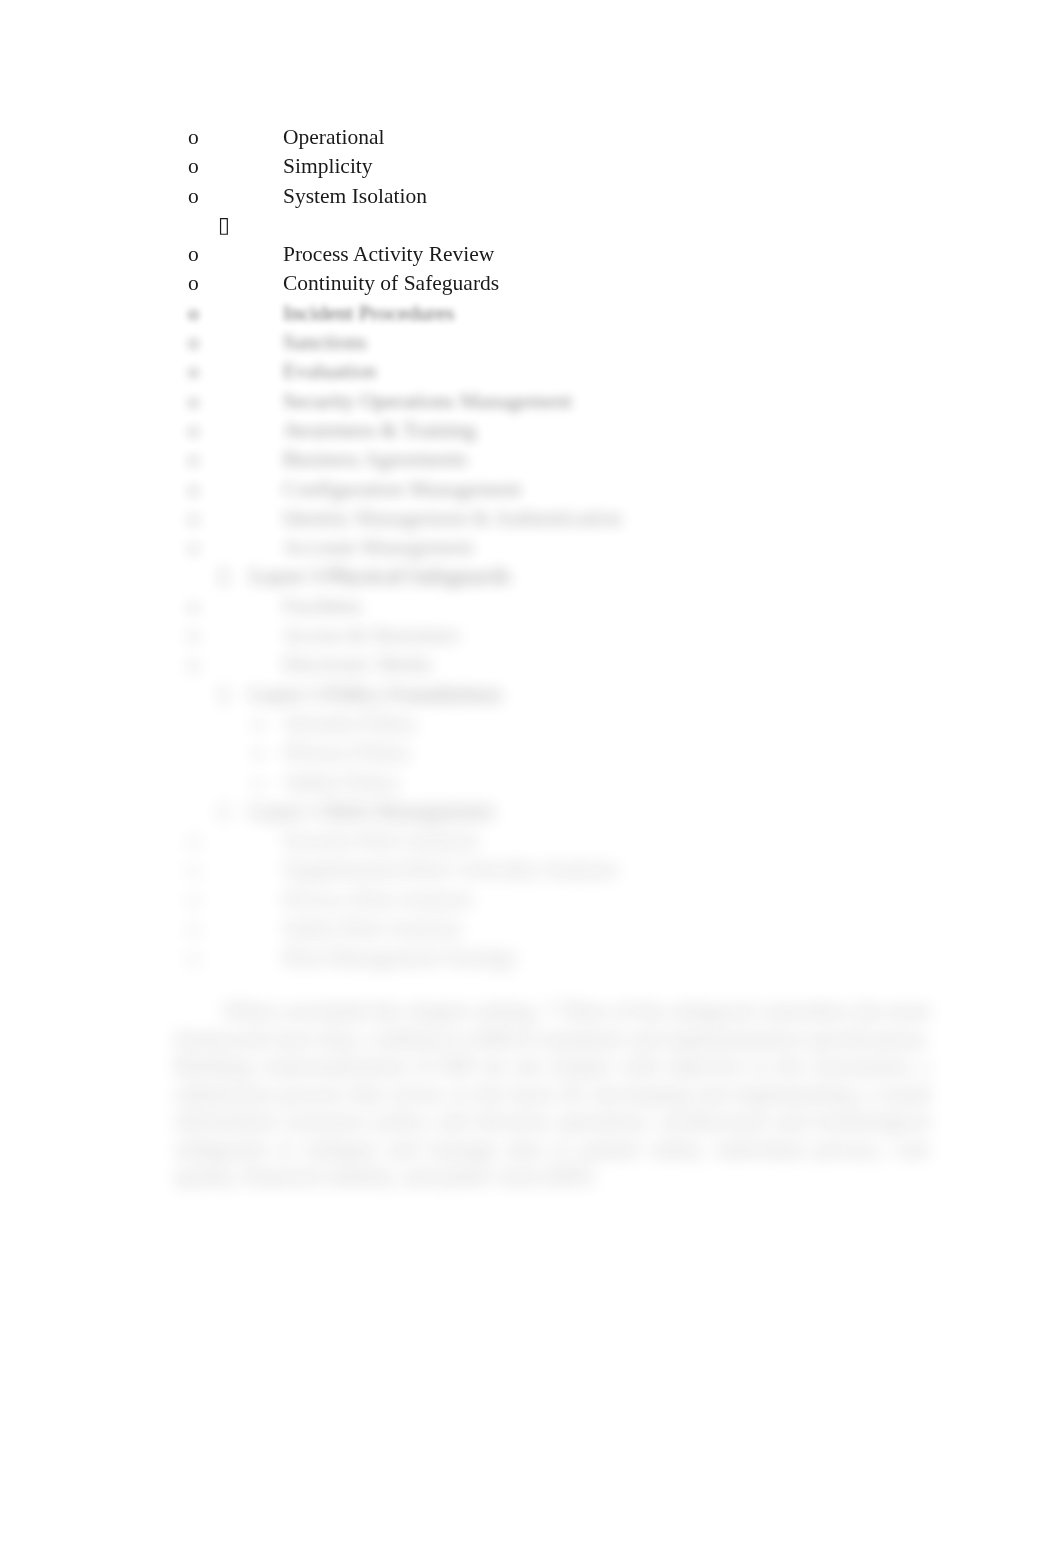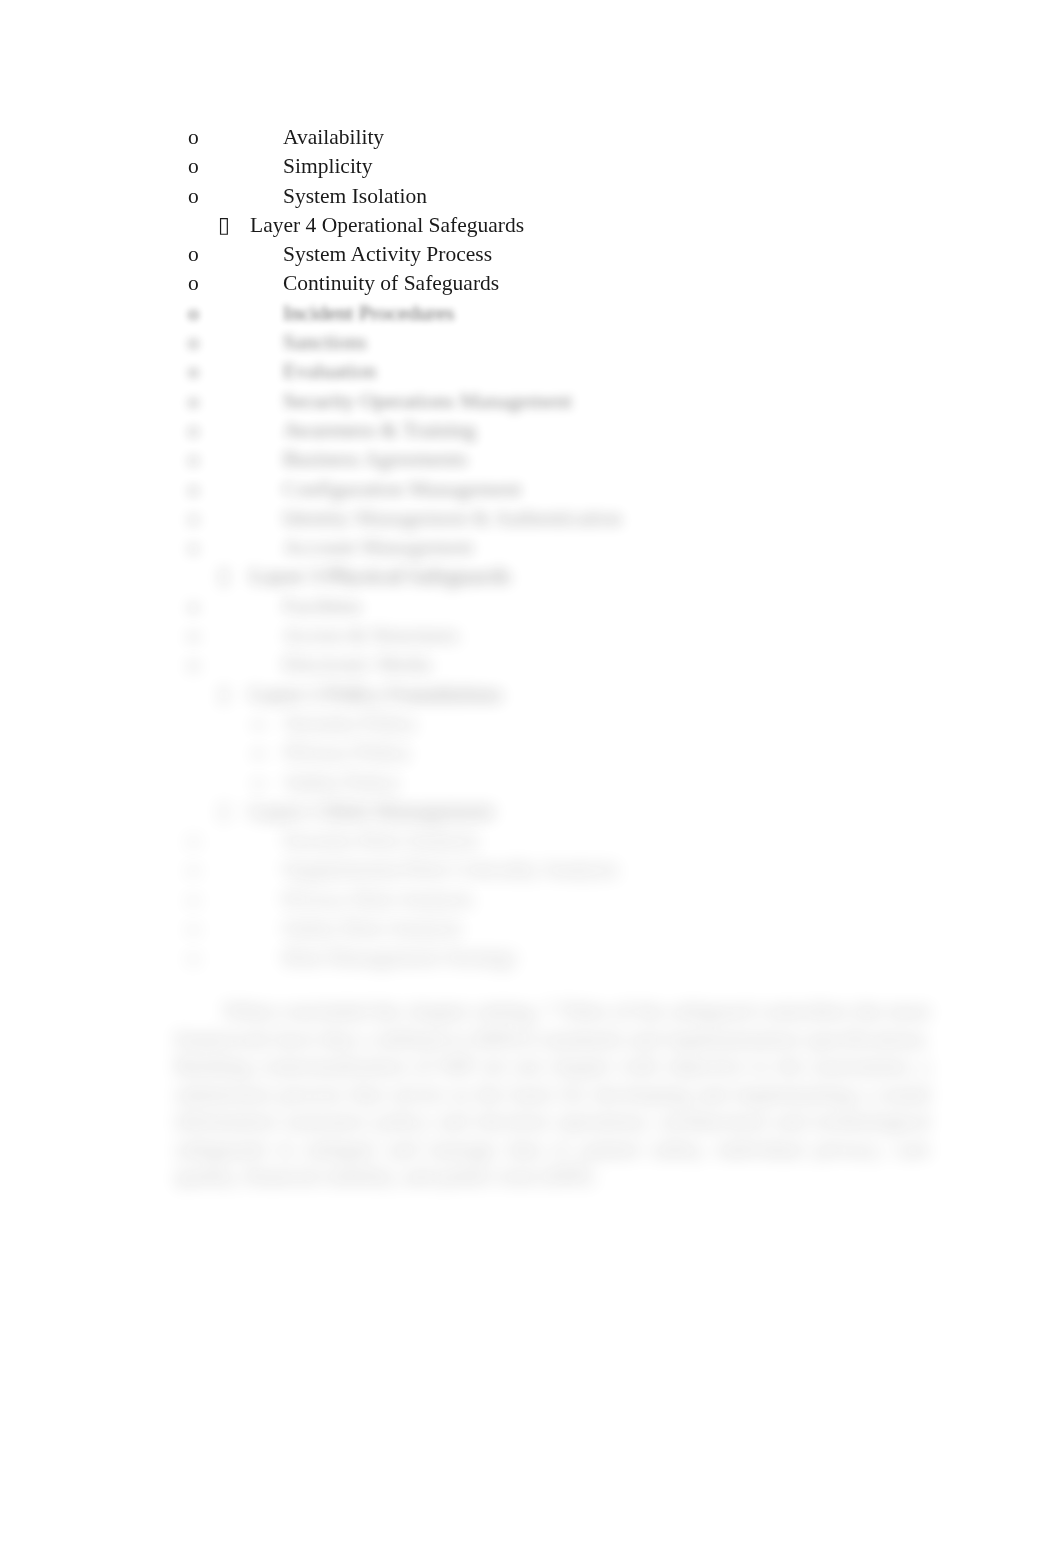--- a/index.html
+++ b/index.html
@@ -102,37 +102,36 @@
   }
 </style>
 </head>
 <body>
 
 <div class="page">
 
   <div class="outline" id="outline-list">
       <div class="olrow lvl-o b0">
         <span class="marker">o</span>
-        <span class="txt">Availability</span>
+        <span class="txt">Operational</span>
       </div>
       <div class="olrow lvl-o b0">
         <span class="marker">o</span>
         <span class="txt">Simplicity</span>
       </div>
       <div class="olrow lvl-o b0">
         <span class="marker">o</span>
         <span class="txt">System Isolation</span>
       </div>
       <div class="olrow lvl-box b0">
         <span class="marker">▯</span>
-        <span class="txt">Layer 4 Operational Safeguards</span>
-      </div>
-      <div class="olrow lvl-o b0">
-        <span class="marker">o</span>
-        <span class="txt">System Activity Process</span>
+      </div>
+      <div class="olrow lvl-o b0">
+        <span class="marker">o</span>
+        <span class="txt">Process Activity Review</span>
       </div>
       <div class="olrow lvl-o b0">
         <span class="marker">o</span>
         <span class="txt">Continuity of Safeguards</span>
       </div>
       <div class="olrow lvl-o b4">
         <span class="marker">o</span>
         <span class="txt">Incident Procedures</span>
       </div>
       <div class="olrow lvl-o b6">

